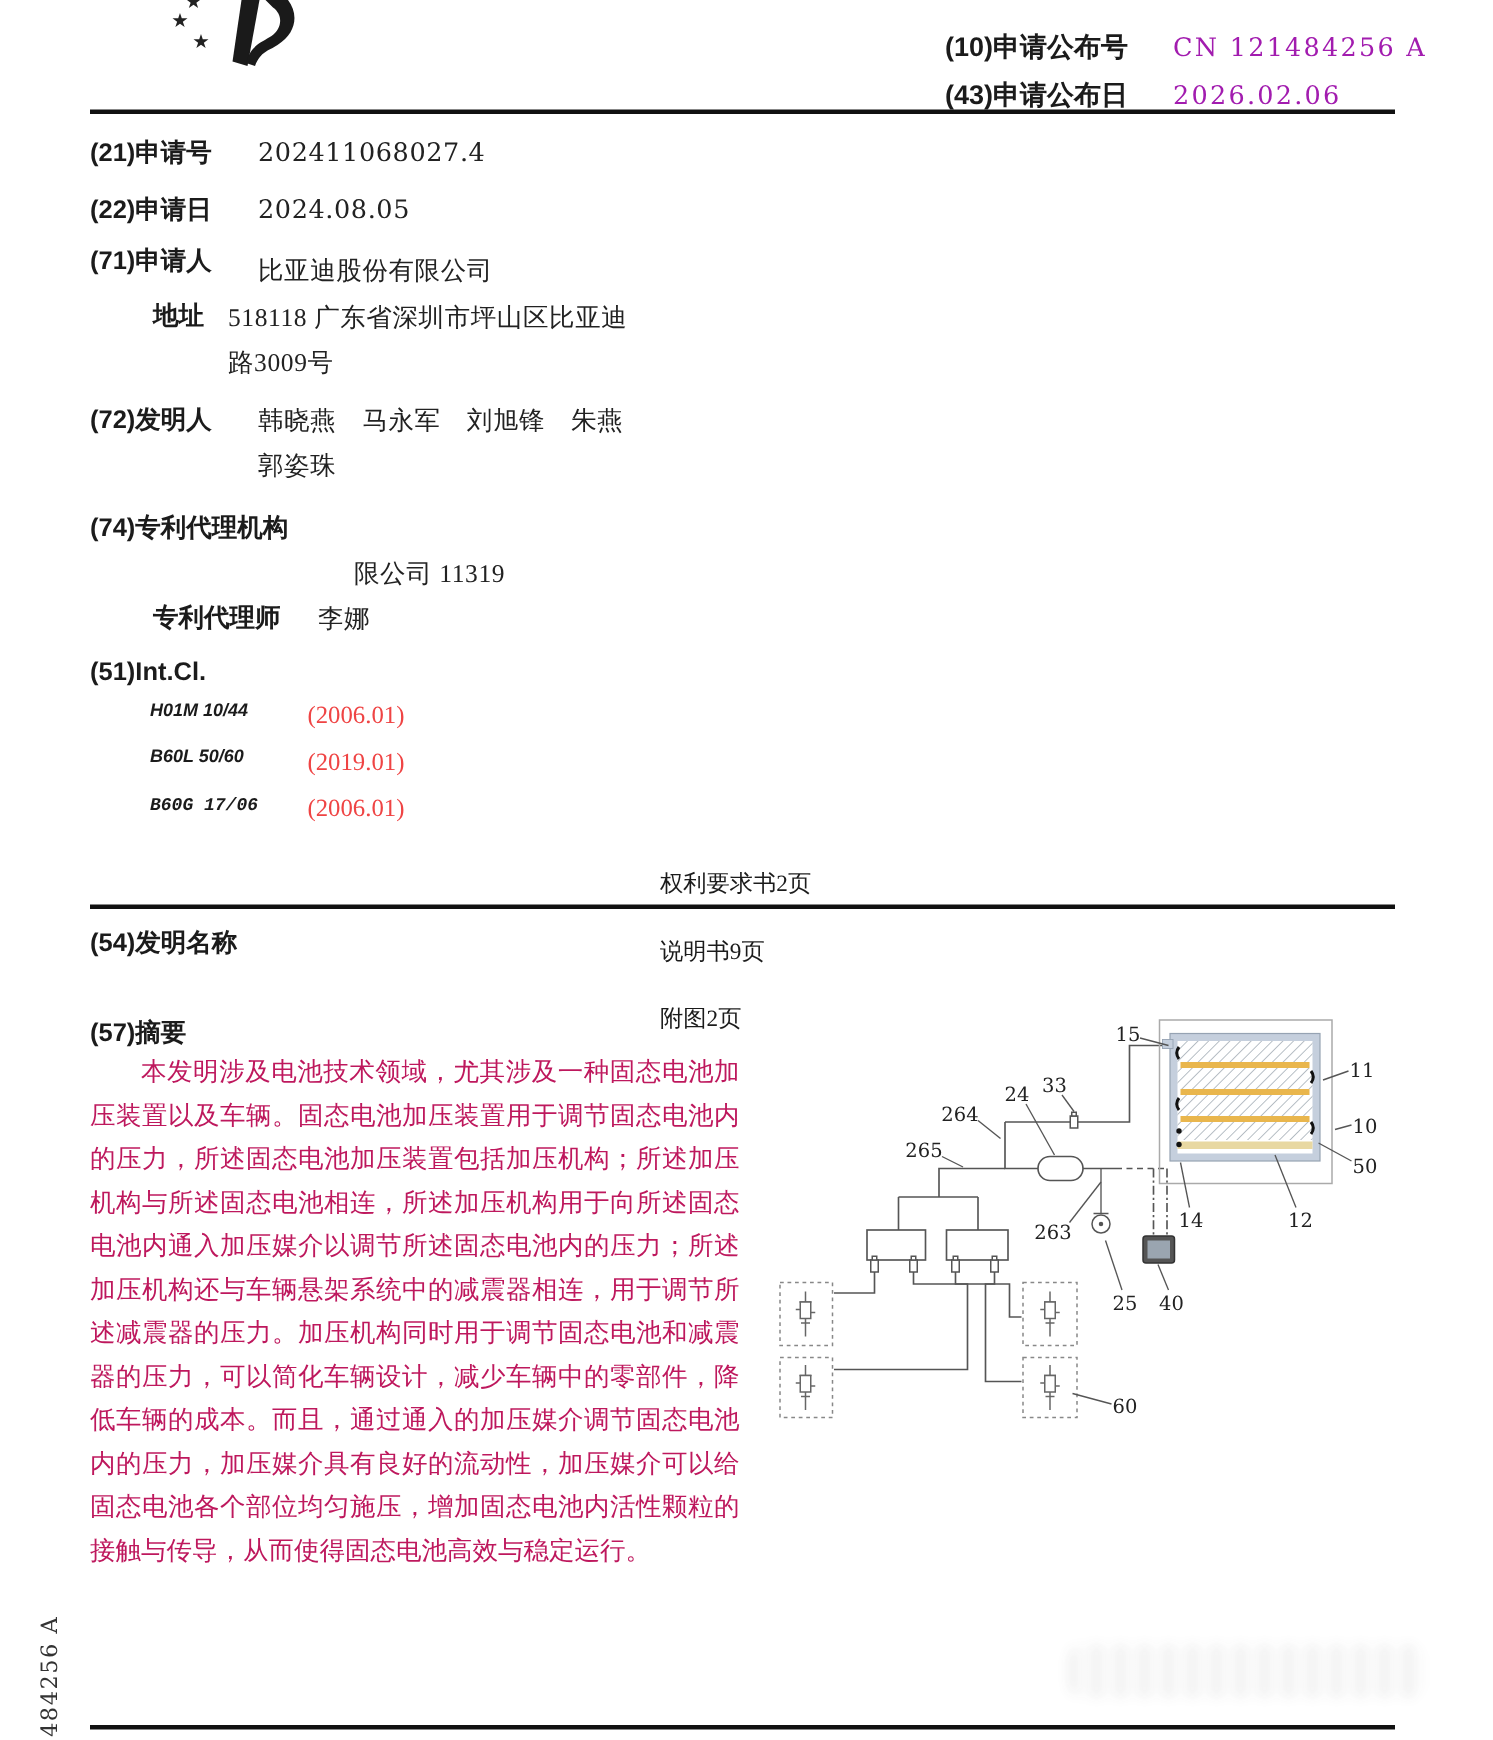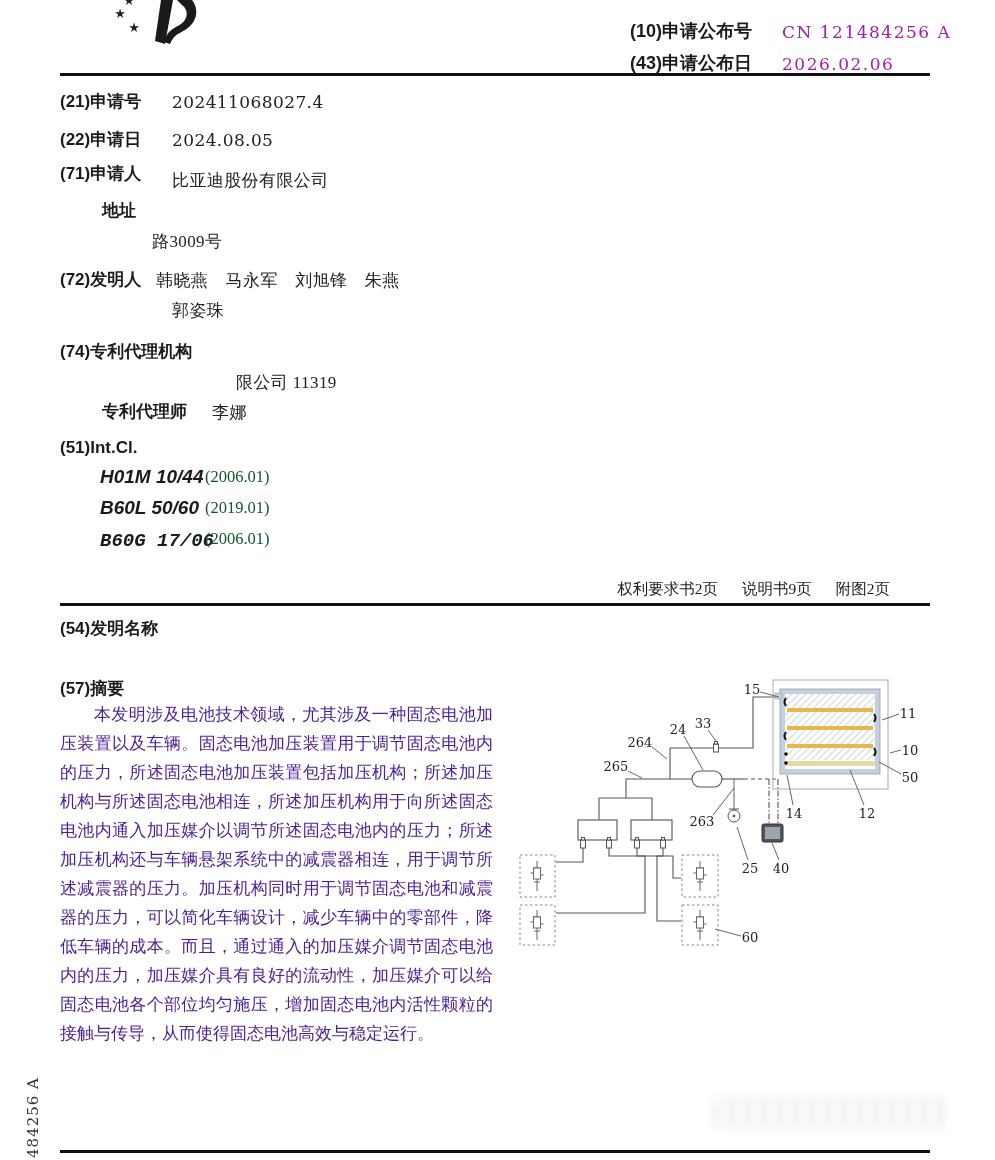--- a/index.html
+++ b/index.html
@@ -6,25 +6,25 @@
   .page{position:relative;width:995px;height:1160px;background:#fff;overflow:hidden;
         font-family:"Liberation Serif","DejaVu Serif",serif;color:#1b1b1b;}
   .abs{position:absolute;white-space:nowrap;}
   .blk{font-family:"Liberation Sans","DejaVu Sans",sans-serif;font-weight:700;}
   .val{font-family:"DejaVu Serif","Liberation Serif",serif;}
   .rule{position:absolute;left:60px;width:870px;background:#111;}
   .hlbl{font-size:18px;}
   .hval{font-size:17px;letter-spacing:1.5px;color:#a21caf;}
   .flbl{font-size:17px;}
   .fval{font-size:17px;letter-spacing:.4px;color:#222;}
-  .intcode{font-family:"Liberation Sans",sans-serif;font-weight:700;font-style:italic;font-size:19px;}
-  .inted{font-size:16.5px;color:#14532d;}
-  .pagesinfo{font-size:15.5px;display:flex;gap:24px;justify-content:flex-end;width:450px;}
+  .intcode{font-family:"Liberation Sans",sans-serif;font-weight:700;font-style:italic;font-size:12px;}
+  .inted{font-size:16.5px;color:#ef4444;}
+  .pagesinfo{font-size:15.5px;display:flex;gap:24px;justify-content:flex-end;width:450px;flex-direction:column;}
   .abstract{position:absolute;left:60px;top:700px;width:433px;font-size:17px;line-height:29px;
-            text-align:justify;text-indent:2em;white-space:normal;color:#4c1d95;}
+            text-align:justify;text-indent:2em;white-space:normal;color:#be185d;}
   .title-line{font-size:17.5px;}
   .vertical-num{position:absolute;left:24px;top:1158px;transform-origin:0 0;transform:rotate(-90deg);
             font-family:"DejaVu Serif",serif;font-size:15px;letter-spacing:1px;color:#333;}
   .smudge{position:absolute;left:712px;top:1096px;width:238px;height:36px;border-radius:10px;opacity:.55;
             background:repeating-linear-gradient(90deg,rgba(60,60,60,.14) 0 6px,rgba(60,60,60,.03) 6px 16px);
             filter:blur(4px);}
   svg text{font-family:"DejaVu Serif","Liberation Serif",serif;font-size:13px;fill:#222;}
 </style>
 </head>
 <body>
@@ -49,24 +49,25 @@
   <div class="abs blk flbl" style="left:60px;top:90px;">(21)申请号</div>
   <div class="abs val fval" style="left:172px;top:92px;">202411068027.4</div>
 
   <div class="abs blk flbl" style="left:60px;top:128px;">(22)申请日</div>
   <div class="abs val fval" style="left:172px;top:130px;">2024.08.05</div>
 
   <div class="abs blk flbl" style="left:60px;top:162px;">(71)申请人</div>
   <div class="abs fval" style="left:172px;top:169px;">比亚迪股份有限公司</div>
 
   <div class="abs blk flbl" style="left:102px;top:199px;">地址</div>
+  <div class="abs fval" style="left:152px;top:200px;">518118 广东省深圳市坪山区比亚迪</div>
   <div class="abs fval" style="left:152px;top:230px;">路3009号</div>
 
   <div class="abs blk flbl" style="left:60px;top:268px;">(72)发明人</div>
-  <div class="abs fval" style="left:156px;top:269px;text-align:right;">韩晓燕　马永军　刘旭锋　朱燕</div>
+  <div class="abs fval" style="left:172px;top:269px;text-align:right;">韩晓燕　马永军　刘旭锋　朱燕</div>
   <div class="abs fval" style="left:172px;top:299px;">郭姿珠</div>
 
   <div class="abs blk flbl" style="left:60px;top:340px;">(74)专利代理机构</div>
   <div class="abs fval" style="left:236px;top:371px;">限公司 11319</div>
   <div class="abs blk flbl" style="left:102px;top:400px;">专利代理师</div>
   <div class="abs fval" style="left:212px;top:401px;">李娜</div>
 
   <div class="abs blk flbl" style="left:60px;top:438px;">(51)Int.Cl.</div>
   <div class="abs intcode" style="left:100px;top:466px;">H01M 10/44</div>
   <div class="abs inted" style="left:205px;top:467px;">(2006.01)</div>

